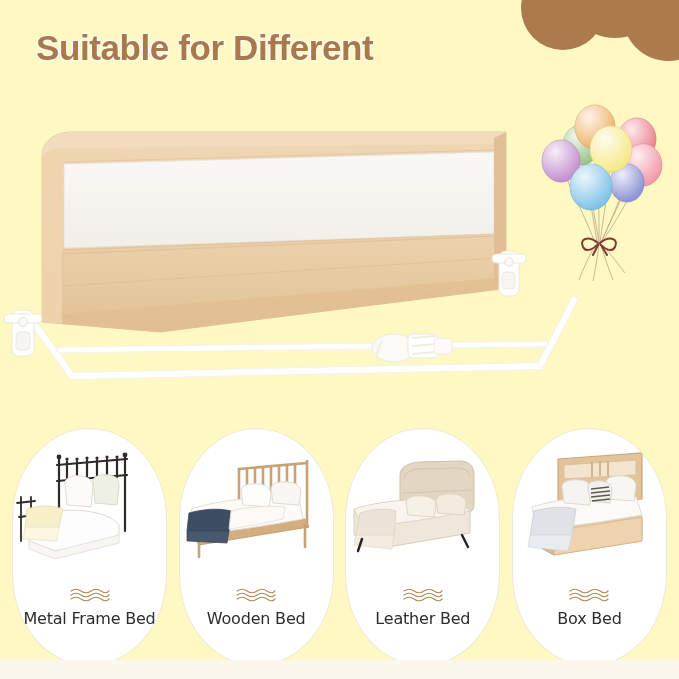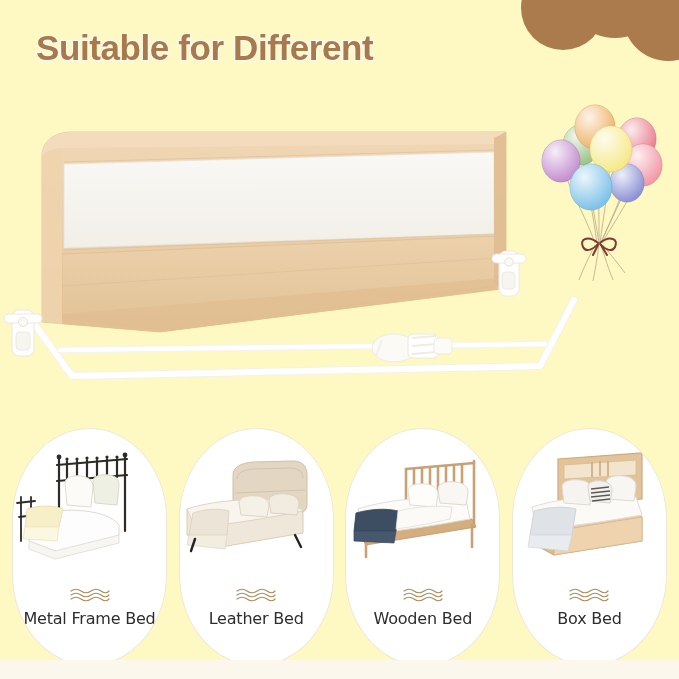--- a/index.html
+++ b/index.html
@@ -332,57 +332,20 @@
         </svg>
       </div>
       <div class="card-label">Metal Frame Bed</div>
     </div>
 
     <div class="card">
       <div class="card-photo">
         <svg width="150" height="150" viewBox="0 0 150 150">
           <rect x="0" y="0" width="150" height="150" fill="#ffffff"></rect>
 
-          <path d="M52,44 C52,36 60,32 72,31 L112,30 C122,30 126,36 126,44 L126,74 C126,80 120,84 112,84 L62,84 C55,84 52,80 52,74 Z" fill="#e3d6c2" stroke="#cfc0a8" stroke-width="1"></path>
-          <path d="M56,48 C56,42 62,39 72,38 L110,37 C118,37 122,41 122,47" fill="none" stroke="#d3c4ac" stroke-width="1"></path>
-          <path d="M54,62 L124,59" stroke="#d3c4ac" stroke-width="1" fill="none"></path>
-
-          <path d="M6,78 L110,72 L122,82 L122,102 L40,116 L6,104 Z" fill="#efe7d9" stroke="#d8cdb9" stroke-width="1"></path>
-
-          <path d="M6,78 C30,70 70,66 110,70 L122,80 C92,86 48,94 14,96 Z" fill="#f9f5ee" stroke="#ddd4c3" stroke-width="1"></path>
-
-          <path d="M58,72 C58,66 66,64 76,65 C84,66 88,70 88,75 L86,86 L60,84 Z" fill="#f6f1e7" stroke="#ded5c4" stroke-width="1"></path>
-          <path d="M88,70 C88,64 96,62 106,63 C114,64 118,68 118,73 L116,84 L90,82 Z" fill="#f2ece0" stroke="#dcd2c0" stroke-width="1"></path>
-
-          <path d="M12,82 C24,78 38,77 48,80 L46,104 C34,110 20,110 8,104 Z" fill="#ece4d6" stroke="#d9cfbc" stroke-width="0.8"></path>
-          <path d="M8,104 L46,104 L44,118 L6,114 Z" fill="#f2ece1" stroke="#ded4c2" stroke-width="0.7"></path>
-
-          <g stroke="#262220" stroke-width="2.4" stroke-linecap="round">
-            <path d="M114,104 L120,116"></path>
-            <path d="M14,108 L10,120"></path>
-          </g>
-        </svg>
-      </div>
-      <div class="wave-icon">
-        <svg width="42" height="16" viewBox="0 0 42 16">
-          <g stroke="#b08d5e" stroke-width="1.2" fill="none" stroke-linecap="round">
-            <path d="M2,4 Q7,0.5 12,4 T22,4 T32,4 T40,4"></path>
-            <path d="M2,8 Q7,4.5 12,8 T22,8 T32,8 T40,8"></path>
-            <path d="M2,12 Q7,8.5 12,12 T22,12 T32,12 T40,12"></path>
-          </g>
-        </svg>
-      </div>
-      <div class="card-label">Leather Bed</div>
-    </div>
-
-    <div class="card">
-      <div class="card-photo">
-        <svg width="150" height="150" viewBox="0 0 150 150">
-          <rect x="0" y="0" width="150" height="150" fill="#ffffff"></rect>
-
           <g stroke="#c8a273" stroke-width="2.6" stroke-linecap="round" fill="none">
             <path d="M58,38 L126,32"></path>
             <path d="M58,38 L58,78"></path>
             <path d="M126,30 L126,96"></path>
             <path d="M66,39 L66,62"></path>
             <path d="M74,38 L74,62"></path>
             <path d="M82,38 L82,61"></path>
             <path d="M90,37 L90,61"></path>
             <path d="M98,36 L98,60"></path>
             <path d="M106,35 L106,60"></path>
@@ -416,20 +379,57 @@
         </svg>
       </div>
       <div class="card-label">Wooden Bed</div>
     </div>
 
     <div class="card">
       <div class="card-photo">
         <svg width="150" height="150" viewBox="0 0 150 150">
           <rect x="0" y="0" width="150" height="150" fill="#ffffff"></rect>
 
+          <path d="M52,44 C52,36 60,32 72,31 L112,30 C122,30 126,36 126,44 L126,74 C126,80 120,84 112,84 L62,84 C55,84 52,80 52,74 Z" fill="#e3d6c2" stroke="#cfc0a8" stroke-width="1"></path>
+          <path d="M56,48 C56,42 62,39 72,38 L110,37 C118,37 122,41 122,47" fill="none" stroke="#d3c4ac" stroke-width="1"></path>
+          <path d="M54,62 L124,59" stroke="#d3c4ac" stroke-width="1" fill="none"></path>
+
+          <path d="M6,78 L110,72 L122,82 L122,102 L40,116 L6,104 Z" fill="#efe7d9" stroke="#d8cdb9" stroke-width="1"></path>
+
+          <path d="M6,78 C30,70 70,66 110,70 L122,80 C92,86 48,94 14,96 Z" fill="#f9f5ee" stroke="#ddd4c3" stroke-width="1"></path>
+
+          <path d="M58,72 C58,66 66,64 76,65 C84,66 88,70 88,75 L86,86 L60,84 Z" fill="#f6f1e7" stroke="#ded5c4" stroke-width="1"></path>
+          <path d="M88,70 C88,64 96,62 106,63 C114,64 118,68 118,73 L116,84 L90,82 Z" fill="#f2ece0" stroke="#dcd2c0" stroke-width="1"></path>
+
+          <path d="M12,82 C24,78 38,77 48,80 L46,104 C34,110 20,110 8,104 Z" fill="#ece4d6" stroke="#d9cfbc" stroke-width="0.8"></path>
+          <path d="M8,104 L46,104 L44,118 L6,114 Z" fill="#f2ece1" stroke="#ded4c2" stroke-width="0.7"></path>
+
+          <g stroke="#262220" stroke-width="2.4" stroke-linecap="round">
+            <path d="M114,104 L120,116"></path>
+            <path d="M14,108 L10,120"></path>
+          </g>
+        </svg>
+      </div>
+      <div class="wave-icon">
+        <svg width="42" height="16" viewBox="0 0 42 16">
+          <g stroke="#b08d5e" stroke-width="1.2" fill="none" stroke-linecap="round">
+            <path d="M2,4 Q7,0.5 12,4 T22,4 T32,4 T40,4"></path>
+            <path d="M2,8 Q7,4.5 12,8 T22,8 T32,8 T40,8"></path>
+            <path d="M2,12 Q7,8.5 12,12 T22,12 T32,12 T40,12"></path>
+          </g>
+        </svg>
+      </div>
+      <div class="card-label">Leather Bed</div>
+    </div>
+
+    <div class="card">
+      <div class="card-photo">
+        <svg width="150" height="150" viewBox="0 0 150 150">
+          <rect x="0" y="0" width="150" height="150" fill="#ffffff"></rect>
+
           <path d="M44,28 L128,22 L128,68 L44,74 Z" fill="#e3c49a" stroke="#cba97c" stroke-width="1.2"></path>
           <path d="M50,34 L122,29 L122,44 L50,48 Z" fill="#f3e4ce" stroke="#d8bb92" stroke-width="0.8"></path>
           <g stroke="#cba97c" stroke-width="1.6" fill="none">
             <path d="M78,31 L78,46"></path>
             <path d="M86,30 L86,45"></path>
             <path d="M94,30 L94,45"></path>
           </g>
 
           <path d="M22,92 L122,78 L128,86 L128,110 L40,124 L22,114 Z" fill="#e7cba4" stroke="#cfae83" stroke-width="1"></path>
           <path d="M22,92 L22,114 L40,124 L40,100 Z" fill="#dcbd93" stroke="#c9a67b" stroke-width="0.8"></path>

